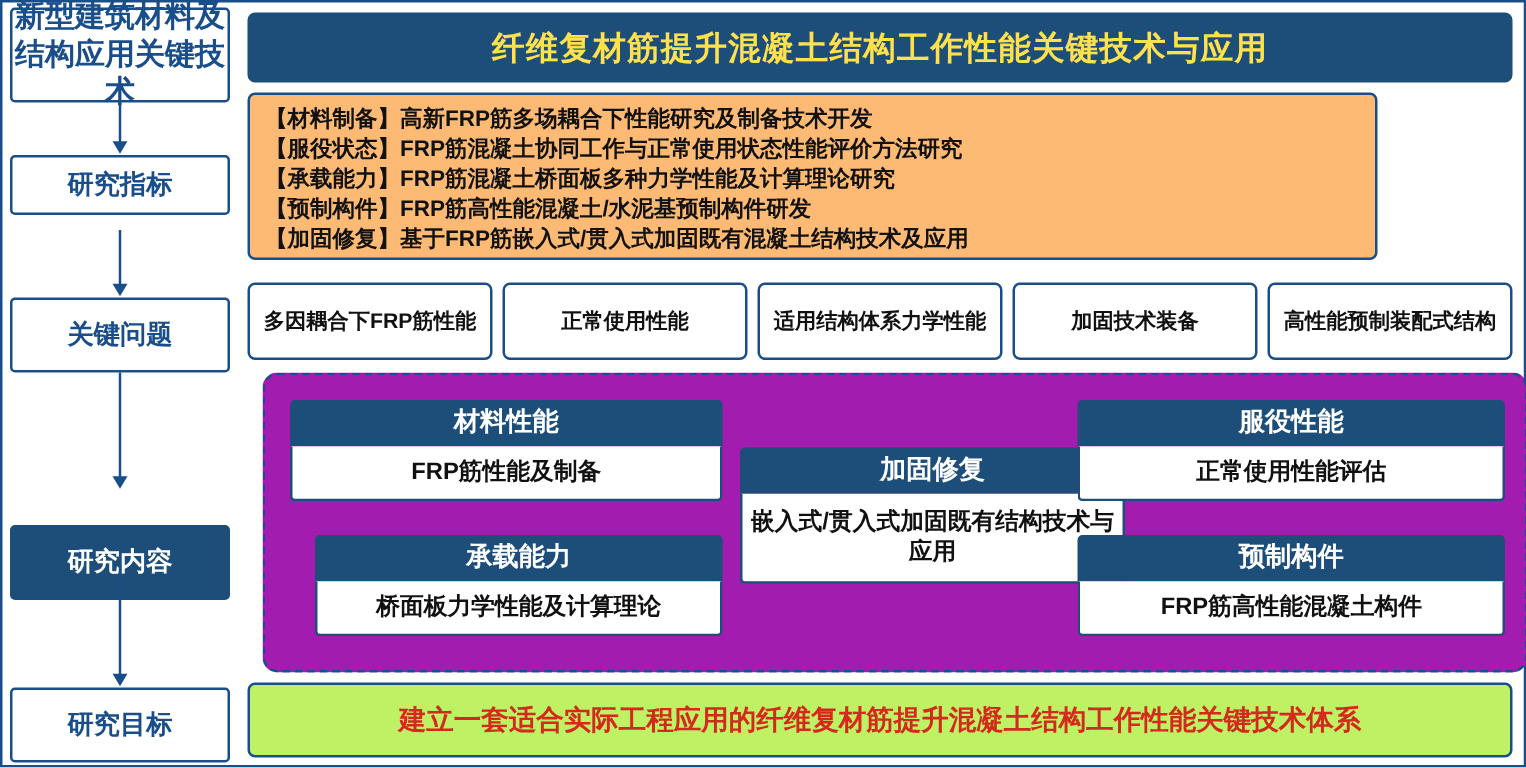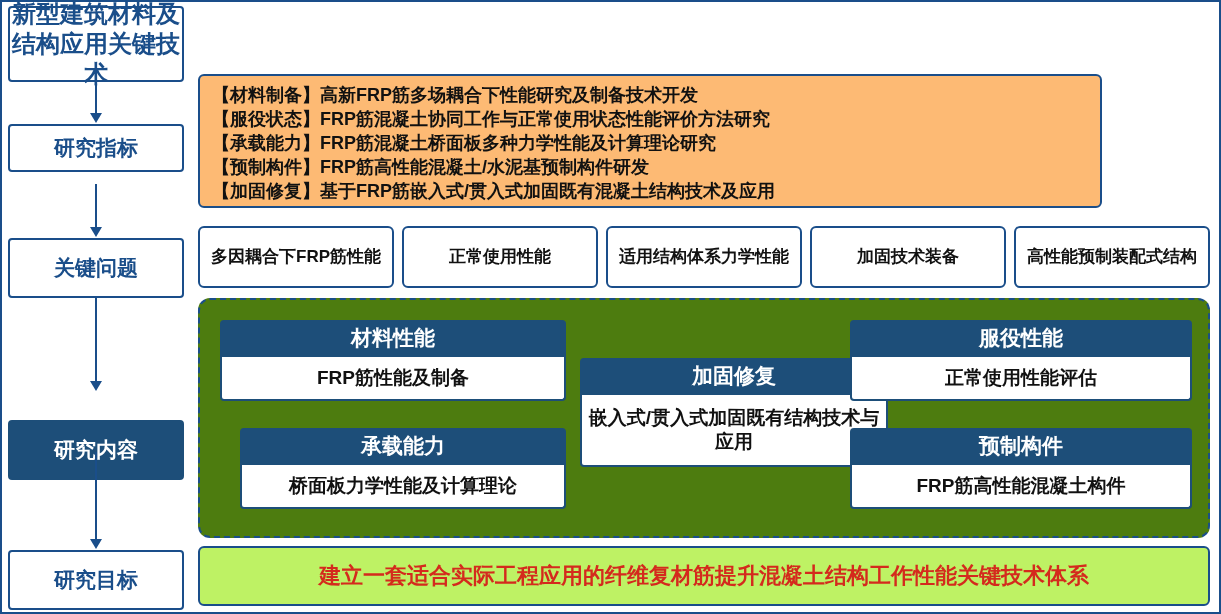--- a/index.html
+++ b/index.html
@@ -146,28 +146,28 @@
     padding: 0 6px;
   }
   .kq0 { width: 196px; text-align: center; }
   .kq1 { width: 196px; }
   .kq2 { width: 196px; }
   .kq3 { width: 196px; }
   .kq4 { width: 196px; }
 
   .content-panel {
     position: absolute;
-    left: 196px;
+    left: 208px;
     top: 296px;
     width: 1012px;
     height: 240px;
     box-sizing: border-box;
     border: 2px dashed #1a4e8a;
     border-radius: 12px;
-    background: #4d7c0f;
+    background: #a21caf;
   }
   .card {
     position: absolute;
     box-sizing: border-box;
   }
   .card-head {
     background: #1d4e79;
     color: #ffffff;
     font-weight: bold;
     font-size: 21px;
@@ -237,20 +237,21 @@
 
     <div class="stage-box stage-2">关键问题</div>
     <div class="arrow arrow-2"></div>
 
     <div class="stage-box stage-3 filled">研究内容</div>
     <div class="arrow arrow-3"></div>
 
     <div class="stage-box stage-4">研究目标</div>
   </div>
 
+  <div class="title-bar">纤维复材筋提升混凝土结构工作性能关键技术与应用</div>
 
   <div class="indicator-panel">
     <div class="indicator-line">【材料制备】高新FRP筋多场耦合下性能研究及制备技术开发</div>
     <div class="indicator-line">【服役状态】FRP筋混凝土协同工作与正常使用状态性能评价方法研究</div>
     <div class="indicator-line">【承载能力】FRP筋混凝土桥面板多种力学性能及计算理论研究</div>
     <div class="indicator-line">【预制构件】FRP筋高性能混凝土/水泥基预制构件研发</div>
     <div class="indicator-line">【加固修复】基于FRP筋嵌入式/贯入式加固既有混凝土结构技术及应用</div>
   </div>
 
   <div class="keyq-row">

